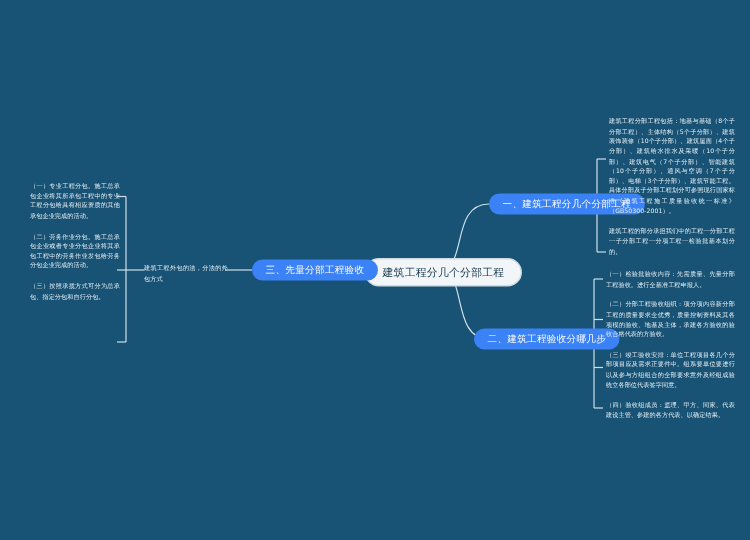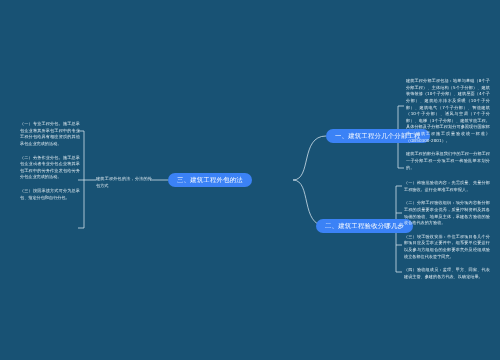--- a/index.html
+++ b/index.html
@@ -99,31 +99,34 @@
       <path d="M 396 186 L 402 186"></path>
       <path d="M 396 213 L 402 213"></path>
       <path d="M 396 245 L 402 245"></path>
       <path d="M 396 272 L 402 272"></path>
     </g>
   </svg>
 
   <span class="dot" style="left:207px; top:177px;"></span>
   <span class="dot" style="left:391px; top:131px;"></span>
 
+  <div class="node node-root" style="left:243px; top:172px;">
+    <span>建筑工程分几个分部工程</span>
+  </div>
 
   <div class="node node-branch" style="left:326px; top:129px;">
     <span>一、建筑工程分几个分部工程</span>
   </div>
 
   <div class="node node-branch" style="left:316px; top:219px;">
     <span>二、建筑工程验收分哪几步</span>
   </div>
 
   <div class="node node-branch" style="left:168px; top:173px;">
-    <span>三、建筑工程外包的法</span>
+    <span>三、先量分部工程验收</span>
   </div>
 
   <div class="leaf leaf-1line" style="left:96px; top:176px; width:56px;">
     <p>建筑工程外包的法，分法的外包方式</p>
   </div>
 
   <div class="leaf right-align" style="left:20px; top:121px; width:60px;">
     <p>（一）专业工程分包。施工总承包企业将其所承包工程中的专业工程分包给具有相应资质的其他承包企业完成的活动。</p>
     <p>（二）劳务作业分包。施工总承包企业或者专业分包企业将其承包工程中的劳务作业发包给劳务分包企业完成的活动。</p>
     <p>（三）按照承揽方式可分为总承包、指定分包和自行分包。</p>

